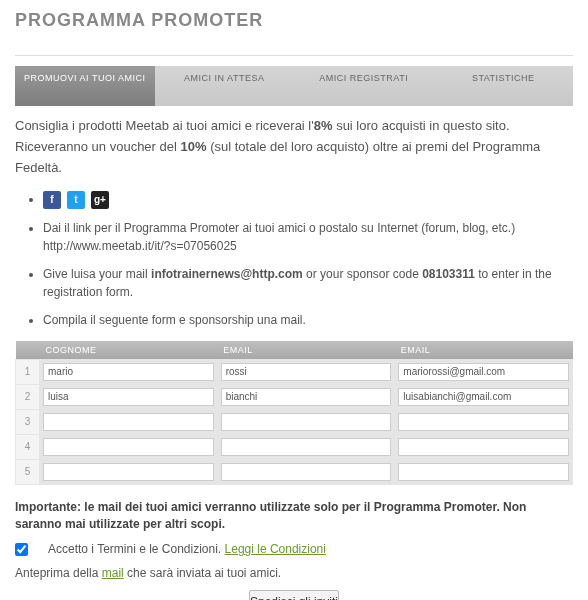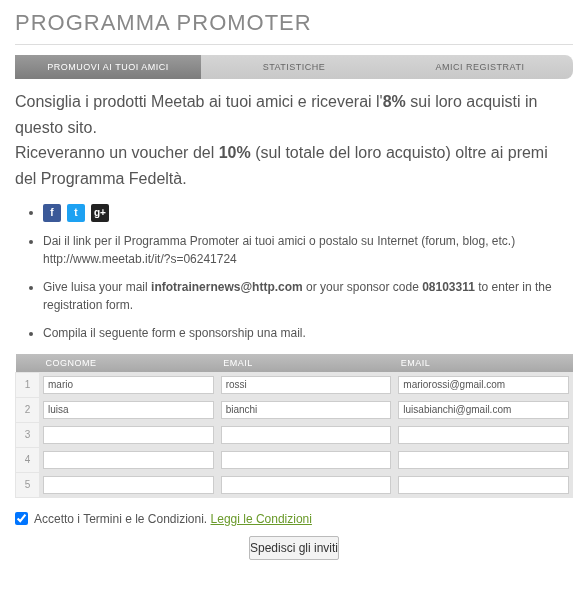--- a/index.html
+++ b/index.html
@@ -1,75 +1,76 @@
 <!DOCTYPE html>
 <html><head>
 <meta charset="utf-8">
 <style>
 * { box-sizing: border-box; margin: 0; padding: 0; }
 body { font-family: Arial, sans-serif; background: #fff; width: 588px; color: #4a4a4a; font-size: 12px; }
 .container { padding: 10px 15px; }
-h1 { font-size: 22px; font-weight: normal; color: #888; letter-spacing: 1px; margin-bottom: 8px; }
+h1 { font-size: 18px; font-weight: bold; color: #888; letter-spacing: 1px; margin-bottom: 24px; }
 .divider { border-top: 1px solid #ddd; margin-bottom: 10px; }
-.tabs { display: flex; background: linear-gradient(#d5d5d5,#c8c8c8); height: 24px; border-radius: 8px; }
+.tabs { display: flex; background: linear-gradient(#d5d5d5,#c8c8c8); height: 40px; }
 .tab { flex: 1; text-align: center; font-size: 9px; color: #666; line-height: 24px; letter-spacing: 0.5px; cursor: pointer; }
 .tab.active { background: linear-gradient(#9a9a9a,#7d7d7d); color: #fff; }
-.intro { padding: 10px 0 6px; font-size: 16px; color: #555; line-height: 1.6; }
+.intro { padding: 10px 0 6px; font-size: 13px; color: #555; line-height: 1.6; }
 .subintro { font-size: 10px; color: #888; margin: 4px 0 10px; }
 ul.steps { list-style: disc; padding-left: 28px; margin-bottom: 12px; }
 ul.steps li { margin-bottom: 10px; font-size: 12px; color: #555; line-height: 1.5; }
 .social-row { display: flex; gap: 6px; margin-top: 6px; }
 .sicon { width: 18px; height: 18px; display: flex; align-items: center; justify-content: center; border-radius: 2px; color: #fff; font-size: 10px; font-weight: bold; }
 .fb { background: #3b5998; }
 .tw { background: #1da1f2; }
 .gp { background: #222; }
 .linktxt { color: #555; }
 table.form-table { width: 100%; border-collapse: collapse; margin: 6px 0 14px; }
 .thead-row th { background: linear-gradient(#bfbfbf,#a8a8a8); color: #fff; font-size: 9px; font-weight: normal; text-align: left; padding: 4px 6px; letter-spacing: 0.5px; }
 .thead-row th.numcol { width: 24px; }
 td.rn { width: 24px; text-align: center; color: #999; font-size: 10px; background: #f4f4f4; border: 1px solid #e5e5e5; }
 td.cell { padding: 3px; background: #e5e5e5; border: 1px solid #e5e5e5; }
 td.cell input { width: 100%; padding: 2px 4px; font-size: 10px; border: 1px solid #ccc; background: #fff; color: #555; height: 18px; }
 .important { font-size: 12px; color: #444; margin-bottom: 10px; line-height: 1.4; }
-.accept-row { display: flex; align-items: center; gap: 6px; margin-bottom: 10px; font-size: 12px; color: #555; }
+.accept-row { display: flex; align-items: center; gap: 20px; margin-bottom: 10px; font-size: 12px; color: #555; }
 .link { color: #6a9a2a; text-decoration: underline; cursor: pointer; }
 .preview { font-size: 12px; color: #555; margin-bottom: 10px; }
 .submit-wrap { text-align: center; }
 button.submit { padding: 4px 0; font-size: 12px; background: #f3f3f3; border: 1px solid #bbb; border-radius: 2px; cursor: pointer; color: #333; }
 </style>
 </head>
 <body>
 
 <div class="container">
   <h1>PROGRAMMA PROMOTER</h1>
   <div class="divider"></div>
 
   <div class="tabs">
     <div class="tab active">PROMUOVI AI TUOI AMICI</div>
+    <div class="tab">AMICI IN ATTESA</div>
+    <div class="tab">AMICI REGISTRATI</div>
     <div class="tab">STATISTICHE</div>
-    <div class="tab">AMICI REGISTRATI</div>
   </div>
 
   <div class="intro">
     <span>Consiglia i prodotti Meetab ai tuoi amici e riceverai l'</span><b>8%</b><span> sui loro acquisti in questo sito.</span><br>
     <span>Riceveranno un voucher del </span><b>10%</b><span> (sul totale del loro acquisto) oltre ai premi del Programma Fedeltà.</span>
   </div>
 
 
   <ul class="steps">
     <li>
       <div class="social-row">
         <div class="sicon fb">f</div>
         <div class="sicon tw">t</div>
         <div class="sicon gp">g+</div>
       </div>
     </li>
     <li>
       <span>Dai il link per il Programma Promoter ai tuoi amici o postalo su Internet (forum, blog, etc.)</span><br>
-      <span class="linktxt">http://www.meetab.it/it/?s=06241724</span>
+      <span class="linktxt">http://www.meetab.it/it/?s=07056025</span>
     </li>
     <li>
       <span>Give luisa your mail </span><b>infotrainernews@http.com</b><span> or your sponsor code </span><b>08103311</b><span> to enter in the registration form.</span>
     </li>
     <li>Compila il seguente form e sponsorship una mail.</li>
   </ul>
 
   <table class="form-table">
     <tbody>
         <tr class="thead-row">
@@ -104,25 +105,31 @@
     </tr>
     <tr>
       <td class="rn">5</td>
       <td class="cell"><input value="" style=""></td>
       <td class="cell"><input value="" style=""></td>
       <td class="cell"><input value="" style=""></td>
     </tr>
   </tbody>
     </table>
 
+  <div class="important">
+    <b>Importante: le mail dei tuoi amici verranno utilizzate solo per il Programma Promoter. Non saranno mai utilizzate per altri scopi.</b>
+  </div>
 
   <div class="accept-row">
     <input type="checkbox" checked="" style="">
     <span>
       <span>Accetto i Termini e le Condizioni. </span><span class="link">Leggi le Condizioni</span>
     </span>
   </div>
 
+  <div class="preview">
+    <span>Anteprima della </span><span class="link">mail</span><span> che sarà inviata ai tuoi amici.</span>
+  </div>
 
   <div class="submit-wrap">
     <button class="submit">Spedisci gli inviti</button>
   </div>
 </div>
 
 </body></html>

